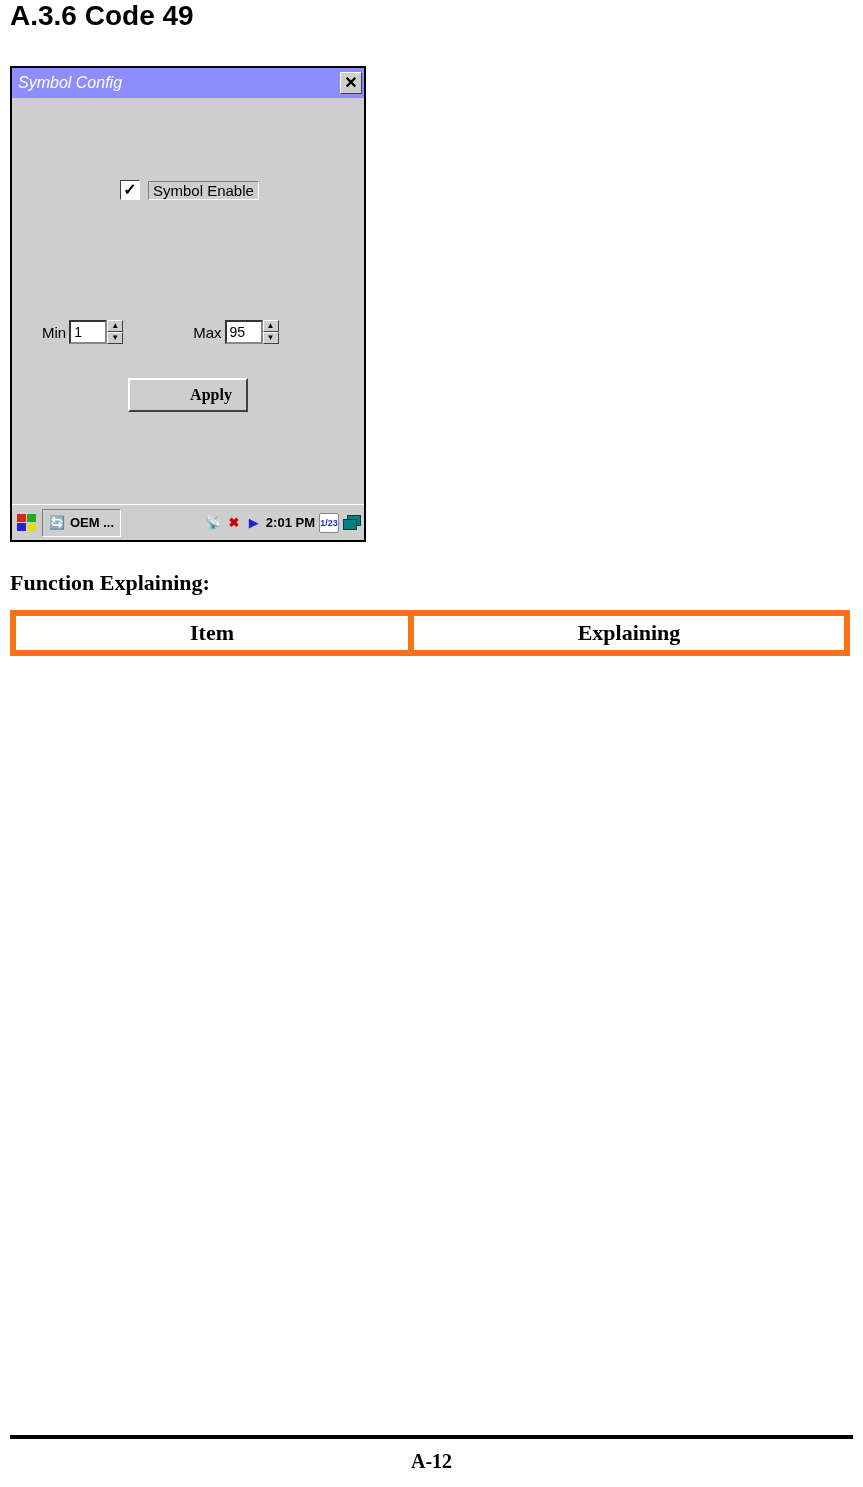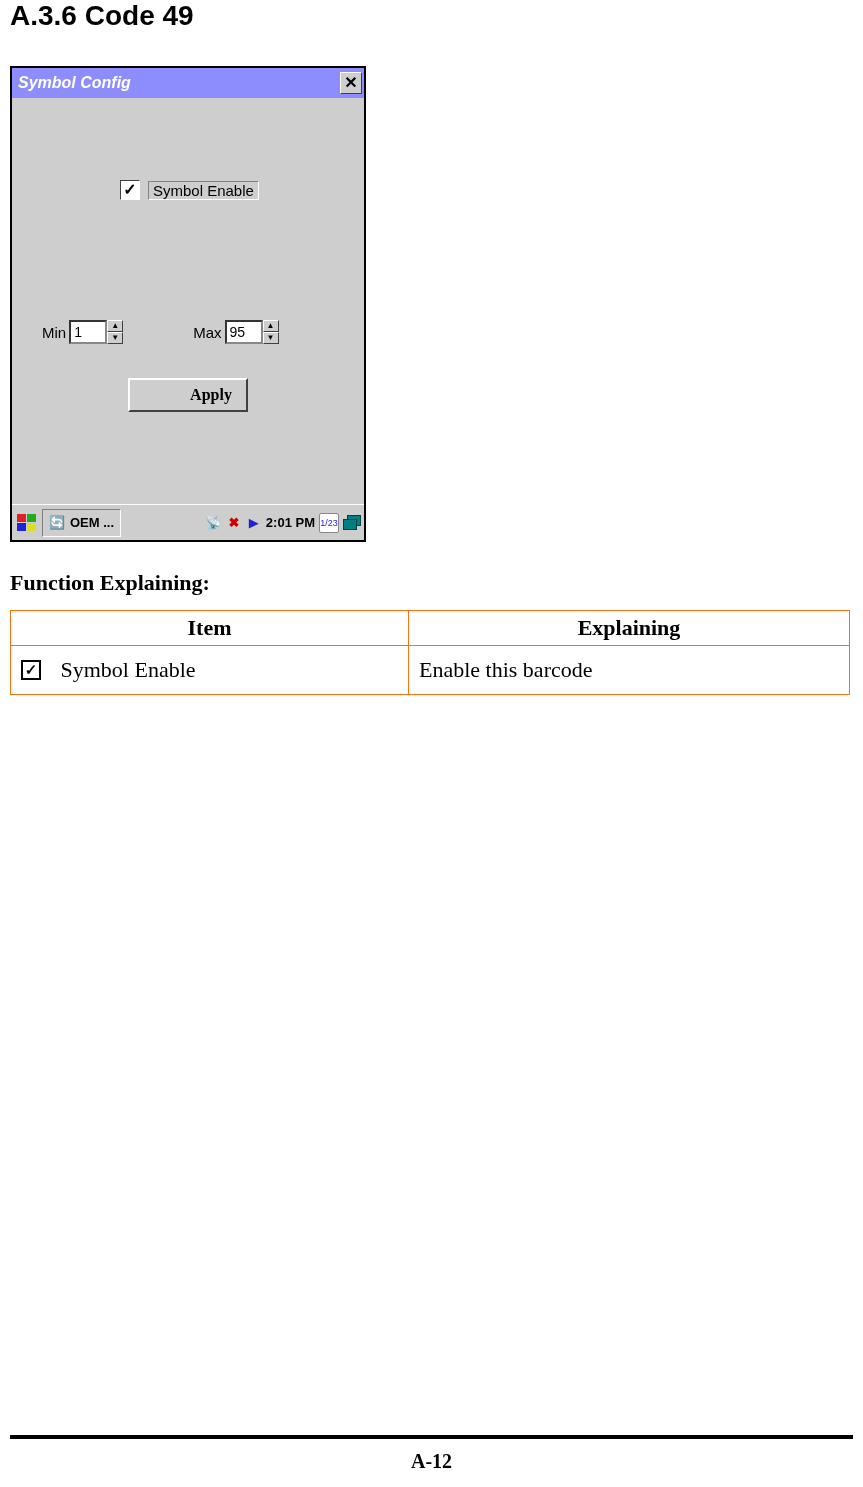--- a/index.html
+++ b/index.html
@@ -33,21 +33,21 @@
     .titlebar {
       height: 30px;
       background: #8d8dfd;
       display: flex;
       align-items: center;
       justify-content: space-between;
       padding: 0 2px 0 6px;
     }
     .titlebar-text {
       color: #fff;
-      font-weight: bold;
+      font-weight: normal;
       font-size: 16px;
       font-style: italic;
     }
     .close-btn {
       width: 22px;
       height: 22px;
       background: #cecece;
       border: 1px solid #fff;
       border-right-color: #404040;
       border-bottom-color: #404040;
@@ -143,36 +143,36 @@
     .wf4{top:9px;left:10px;background:#dd2;}
     .tb-task {
       height:28px;background:#cecece;
       border:1px solid #808080;border-right-color:#fff;border-bottom-color:#fff;
       display:flex;align-items:center;padding:0 6px;gap:5px;font-size:13px;font-weight:bold;
     }
     .tb-icon { width:16px;height:16px;display:flex;align-items:center;justify-content:center;font-size:13px; }
     .tb-spacer{flex:1;}
     .tb-tray{display:flex;align-items:center;gap:4px;}
     .tb-clock{font-size:13px;font-weight:bold;}
-    .tb-keyboard{width:20px;height:20px;background:#fff;border:1px solid #888;border-radius:2px;display:flex;align-items:center;justify-content:center;font-size:9px;font-weight:normal;color:#22f;}
+    .tb-keyboard{width:20px;height:20px;background:#fff;border:1px solid #888;border-radius:2px;display:flex;align-items:center;justify-content:center;font-size:9px;font-weight:bold;color:#22f;}
     .tb-windows-icon{width:18px;height:16px;position:relative;}
     .twi-back{position:absolute;width:14px;height:11px;background:#008080;border:1px solid #004040;top:0;left:4px;}
     .twi-front{position:absolute;width:14px;height:11px;background:#008080;border:1px solid #004040;top:4px;left:0;}
 
     
     .func-heading {
       font-weight:bold; font-size:22px; margin-bottom:14px;
     }
 
     
     table.func {
       border-collapse:collapse; width:840px; font-size:22px;
     }
     table.func th, table.func td {
-      border:1px solid #f97316; padding:4px 10px; vertical-align:top;
+      border:6px solid #f97316; padding:4px 10px; vertical-align:top;
     }
     table.func th { font-weight:bold; text-align:center; }
     table.func td { line-height:1.8; }
     .cell-cb {
       display:inline-block;width:20px;height:20px;border:2px solid #000;
       margin-right:14px;vertical-align:middle;position:relative;top:-2px;
       font-size:15px; text-align:center; line-height:16px; font-weight:bold;
     }
 
     
@@ -264,24 +264,17 @@
 <div class="func-heading">Function Explaining:</div>
 
 <table class="func">
   <thead>
     <tr>
       <th style="width:398px;">Item</th>
       <th>Explaining</th>
     </tr>
   </thead>
   <tbody>
-    <tr>
-      <td>
-        <span class="cell-cb">✓</span>
-        <span>Symbol Enable</span>
-      </td>
-      <td>Enable this barcode</td>
-    </tr>
   </tbody>
 </table>
 
 <div class="footer-rule"></div>
 <div class="page-num">A-12</div>
 
 </body></html>

